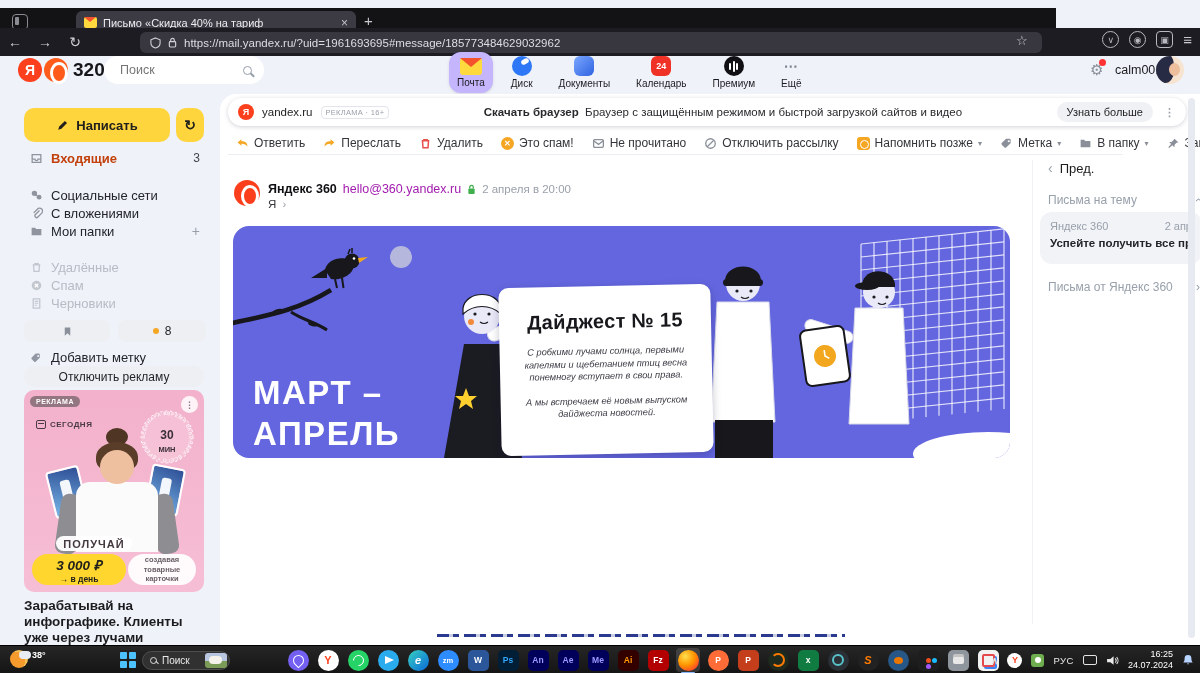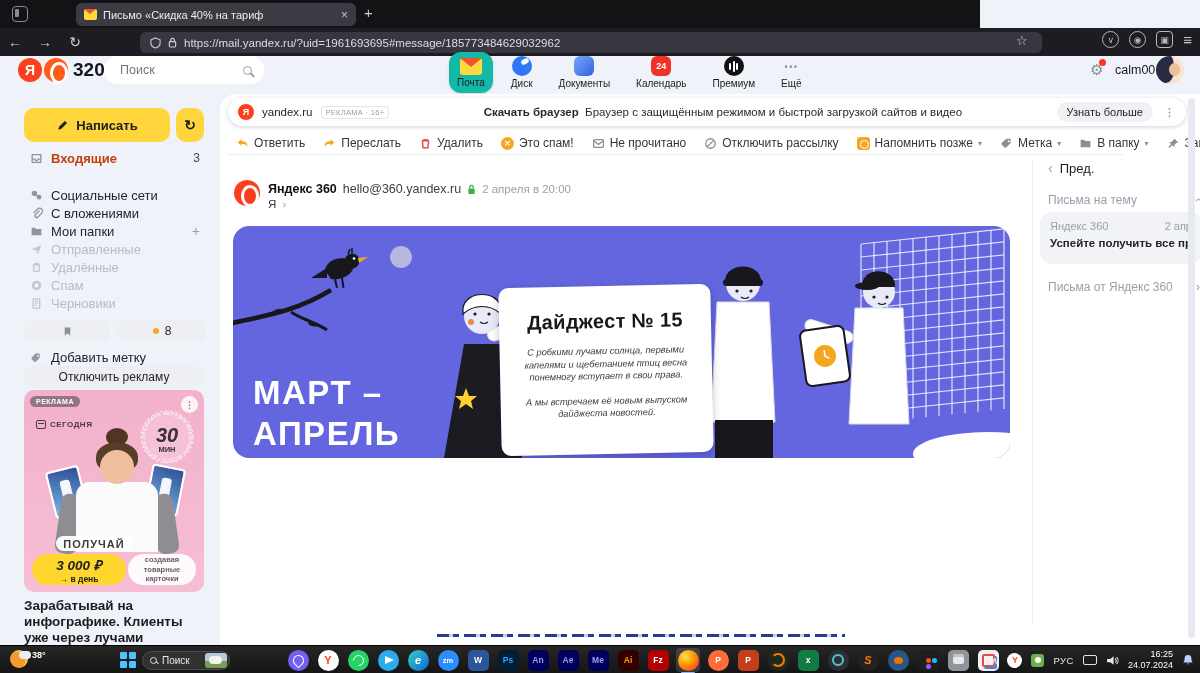--- a/index.html
+++ b/index.html
@@ -2,21 +2,21 @@
 <html><head>
 <meta charset="utf-8">
 <style>
   *{margin:0;padding:0;box-sizing:border-box}
   html,body{width:1200px;height:673px;background:#000}
   .screen{position:relative;width:1200px;height:673px;overflow:hidden;
     font-family:"Liberation Sans",sans-serif;background:#eff2f9}
   .abs{position:absolute}
 
   
-  .tabstrip{position:absolute;left:0;top:0;width:980px;height:28px;background:#131316}
+  .tabstrip{position:absolute;left:0;top:8px;width:1056px;height:28px;background:#131316}
   .fxview{position:absolute;left:12px;top:6px;width:16px;height:16px;border:1.6px solid #8b8b93;border-radius:4px}
   .fxview::after{content:"";position:absolute;left:2px;top:2px;width:4px;height:8px;background:#8b8b93;border-radius:1px}
   .btab{position:absolute;left:76px;top:3px;width:280px;height:23px;background:#3c3b44;border-radius:6px;
     display:flex;align-items:center;padding:0 8px;gap:6px}
   .btab .t{flex:1;font-size:11px;color:#ececf0;white-space:nowrap;overflow:hidden;text-overflow:ellipsis}
   .btab .x{color:#c2c2c9;font-size:12px}
   .favicon{width:13px;height:11px;background:#ffd93e;border-radius:2px;position:relative;flex:none}
   .favicon::after{content:"";position:absolute;left:0;top:0;border-left:6.5px solid transparent;border-right:6.5px solid transparent;border-top:5px solid #f3522c}
   .newtab{position:absolute;left:364px;top:4px;color:#c9c9cf;font-size:15px}
   .navbar{position:absolute;left:0;top:28px;width:1200px;height:28px;background:#1d1c22;display:flex;align-items:center}
@@ -36,21 +36,21 @@
     color:#fff;font-weight:bold;font-size:14px;display:flex;align-items:center;justify-content:center}
   .ylogo-360{position:absolute;left:44px;top:2px;width:24px;height:24px;border-radius:50%;background:#ff5c1c;position:absolute}
   .ylogo-360::after{content:"";position:absolute;left:6px;top:4px;width:12px;height:16px;border:3px solid #fff;border-radius:50%}
   .ylogo-txt{position:absolute;left:73px;top:2px;font-size:19px;font-weight:bold;color:#15151a;line-height:24px}
   .ysearch{position:absolute;left:104px;top:0;width:160px;height:28px;background:#fff;border-radius:14px;display:flex;align-items:center;padding:0 12px 0 16px}
   .ysearch input{border:none;outline:none;background:transparent;font-size:12.5px;color:#444;width:110px;font-family:"Liberation Sans",sans-serif}
   .mag{width:9px;height:9px;border:1.6px solid #98a0ac;border-radius:50%;position:relative;flex:none;margin-left:auto}
   .mag::after{content:"";position:absolute;width:5px;height:1.6px;background:#98a0ac;transform:rotate(45deg);right:-4px;bottom:-2px}
   .services{position:absolute;left:449px;top:-4px;display:flex;gap:10px}
   .svc{display:flex;flex-direction:column;align-items:center;gap:2px;padding:4px 8px;border-radius:12px}
-  .svc.active{background:#14b8a6;box-shadow:0 1px 3px rgba(60,60,90,.15)}
+  .svc.active{background:#c4b5fd;box-shadow:0 1px 3px rgba(60,60,90,.15)}
   .svc .lbl{font-size:10px;color:#1b1b1f}
   .ico-mail{width:22px;height:17px;background:#ffd93e;border-radius:3px;position:relative;margin-top:2px}
   .ico-mail::after{content:"";position:absolute;left:0;top:0;border-left:11px solid transparent;border-right:11px solid transparent;border-top:9px solid #f3522c}
   .ico-disk{width:20px;height:20px;border-radius:50%;background:#2e77f6;position:relative}
   .ico-disk::after{content:"";position:absolute;left:9px;top:3px;width:8px;height:5px;background:#fff;border-radius:3px;transform:rotate(-28deg)}
   .ico-docs{width:20px;height:20px;border-radius:6px;background:linear-gradient(135deg,#7aa7ff,#2f62e0)}
   .ico-cal{width:20px;height:20px;border-radius:6px;background:#f03226;color:#fff;font-size:9px;font-weight:bold;display:flex;align-items:center;justify-content:center}
   .ico-prem{width:20px;height:20px;border-radius:50%;background:#101014;display:flex;align-items:center;justify-content:center;gap:1.5px}
   .ico-prem i{display:block;width:2px;background:#fff;border-radius:1px}
   .ico-more{width:20px;height:20px;color:#7d8590;font-size:14px;font-weight:bold;display:flex;align-items:center;justify-content:center;letter-spacing:1px}
@@ -84,21 +84,21 @@
   
   .adcard{position:absolute;left:24px;top:296px;width:180px;height:202px;border-radius:10px;background:linear-gradient(180deg,#f3b1cb,#f6bed5);overflow:hidden}
   .adbadge{position:absolute;left:6px;top:6px;background:rgba(70,70,70,.55);color:#fff;font-size:7px;font-weight:bold;
     padding:2px 6px;border-radius:7px;letter-spacing:.5px}
   .addots{position:absolute;right:6px;top:6px;width:17px;height:17px;background:rgba(255,255,255,.85);border-radius:50%;
     color:#8a7a85;font-size:9px;display:flex;align-items:center;justify-content:center;font-weight:bold}
   .adtoday{position:absolute;left:12px;top:30px;display:flex;align-items:center;gap:4px;font-size:8px;font-weight:bold;color:#4a3a44;letter-spacing:.5px}
   .adcalico{width:10px;height:9px;border:1.4px solid #4a3a44;border-radius:2px;position:relative}
   .adcalico::after{content:"";position:absolute;left:1px;top:2px;right:1px;height:1.4px;background:#4a3a44}
   .adring{position:absolute;right:8px;top:18px;width:58px;height:58px}
-  .adring .c30{position:absolute;left:50%;top:46%;transform:translate(-50%,-50%);font-size:20px;font-weight:bold;color:#3a2f37;font-style:italic}
+  .adring .c30{position:absolute;left:50%;top:46%;transform:translate(-50%,-50%);font-size:12px;font-weight:bold;color:#3a2f37;}
   .adring .cmin{position:absolute;left:50%;top:70%;transform:translate(-50%,-50%);font-size:7.5px;font-weight:bold;color:#3a2f37}
   .bun{position:absolute;left:82px;top:38px;width:22px;height:18px;background:#4e3524;border-radius:50%}
   .hairc{position:absolute;left:72px;top:52px;width:42px;height:30px;background:#5a3d29;border-radius:50% 50% 40% 40%}
   .face{position:absolute;left:76px;top:60px;width:34px;height:34px;background:#eec0a0;border-radius:50%}
   .tee{position:absolute;left:52px;top:92px;width:82px;height:70px;background:#fbfbfb;border-radius:14px 14px 0 0}
   .sleeveL{position:absolute;left:34px;top:104px;width:22px;height:60px;background:#8d8d92;border-radius:8px;transform:rotate(8deg)}
   .sleeveR{position:absolute;left:130px;top:104px;width:22px;height:60px;background:#8d8d92;border-radius:8px;transform:rotate(-8deg)}
   .pcard{position:absolute;width:34px;height:48px;border-radius:4px;background:linear-gradient(200deg,#2e4f96,#79b7e8);border:2px solid #fff}
   .pcard::after{content:"";position:absolute;left:50%;top:50%;width:10px;height:24px;background:#f3f6fa;border-radius:3px;transform:translate(-50%,-50%)}
   .adget{position:absolute;left:32px;top:146px;width:76px;height:15px;background:rgba(255,255,255,.95);border-radius:8px;
@@ -127,21 +127,21 @@
   .titem .dn{font-size:8px;color:#8a8f99}
   .tbar-sep{position:absolute;left:8px;top:60px;width:895px;height:1px;background:#eceef1}
   .spamico{width:13px;height:13px;border-radius:50%;background:#f5a623;color:#fff;font-size:8px;font-weight:bold;display:flex;align-items:center;justify-content:center}
   .remico{width:13px;height:13px;border-radius:3px;background:#f5a623;position:relative}
   .remico::after{content:"";position:absolute;left:3px;top:3px;width:7px;height:7px;border:1.4px solid #fff;border-radius:50%}
 
   .msgava{position:absolute;left:14px;top:86px;width:26px;height:26px;border-radius:50%;background:#fb3f1d}
   .msgava::after{content:"";position:absolute;left:7px;top:5px;width:12px;height:16px;border:3px solid #fff;border-radius:50%}
   .msghead{position:absolute;left:48px;top:88px;display:flex;align-items:center;gap:6px;font-size:12.5px}
   .msghead .sn{font-weight:bold;color:#101014}
-  .msghead .em{color:#404040}
+  .msghead .em{color:#a21caf}
   .msghead .dt{color:#9aa0aa;font-size:11.5px}
   .msgto{position:absolute;left:48px;top:104px;font-size:11.5px;color:#33353a}
   .msgto .ch{color:#9aa0aa;margin-left:3px}
 
   
   .illus{position:absolute;left:13px;top:132px;width:777px;height:232px;background:#6366de;border-radius:16px;overflow:hidden}
   .season{position:absolute;left:20px;top:146px;color:#fff;font-size:33px;font-weight:bold;line-height:41px;letter-spacing:1.5px}
   .digest{position:absolute;left:267px;top:60px;width:212px;height:168px;background:#fff;border-radius:10px;
     transform:rotate(-1.2deg);box-shadow:0 3px 8px rgba(20,20,60,.25);text-align:center;padding:24px 16px 0;z-index:3}
   .digest h1{font-size:20px;color:#17171c;letter-spacing:.3px}
@@ -332,28 +332,20 @@
     </div>
     <div class="frow" style="top:128px">
       <span class="fi">
           <svg viewBox="0 0 12 12">
             <path d="M1.5 2.5h3.2l1 1.3h4.8v5.7h-9z" fill="currentColor"></path>
           </svg>
         </span>
       <span class="fl">Мои папки</span>
       <span class="fc" style="color:#9aa0aa;font-size:14px">+</span>
     </div>
-    <div class="frow muted" style="top:146px">
-      <span class="fi">
-          <svg viewBox="0 0 12 12">
-            <path d="M1.5 5.8 10.5 1.8 7.3 10.4 5.8 6.9z" fill="currentColor"></path>
-          </svg>
-        </span>
-      <span class="fl">Отправленные</span>
-    </div>
     <div class="frow muted" style="top:182px">
       <span class="fi">
           <svg viewBox="0 0 12 12">
             <circle cx="6" cy="6" r="4.4" fill="currentColor"></circle>
             <path d="M4.4 4.4l3.2 3.2M7.6 4.4 4.4 7.6" stroke="#fff" stroke-width="1.2"></path>
           </svg>
         </span>
       <span class="fl">Спам</span>
     </div>
     <div class="frow muted" style="top:164px">

